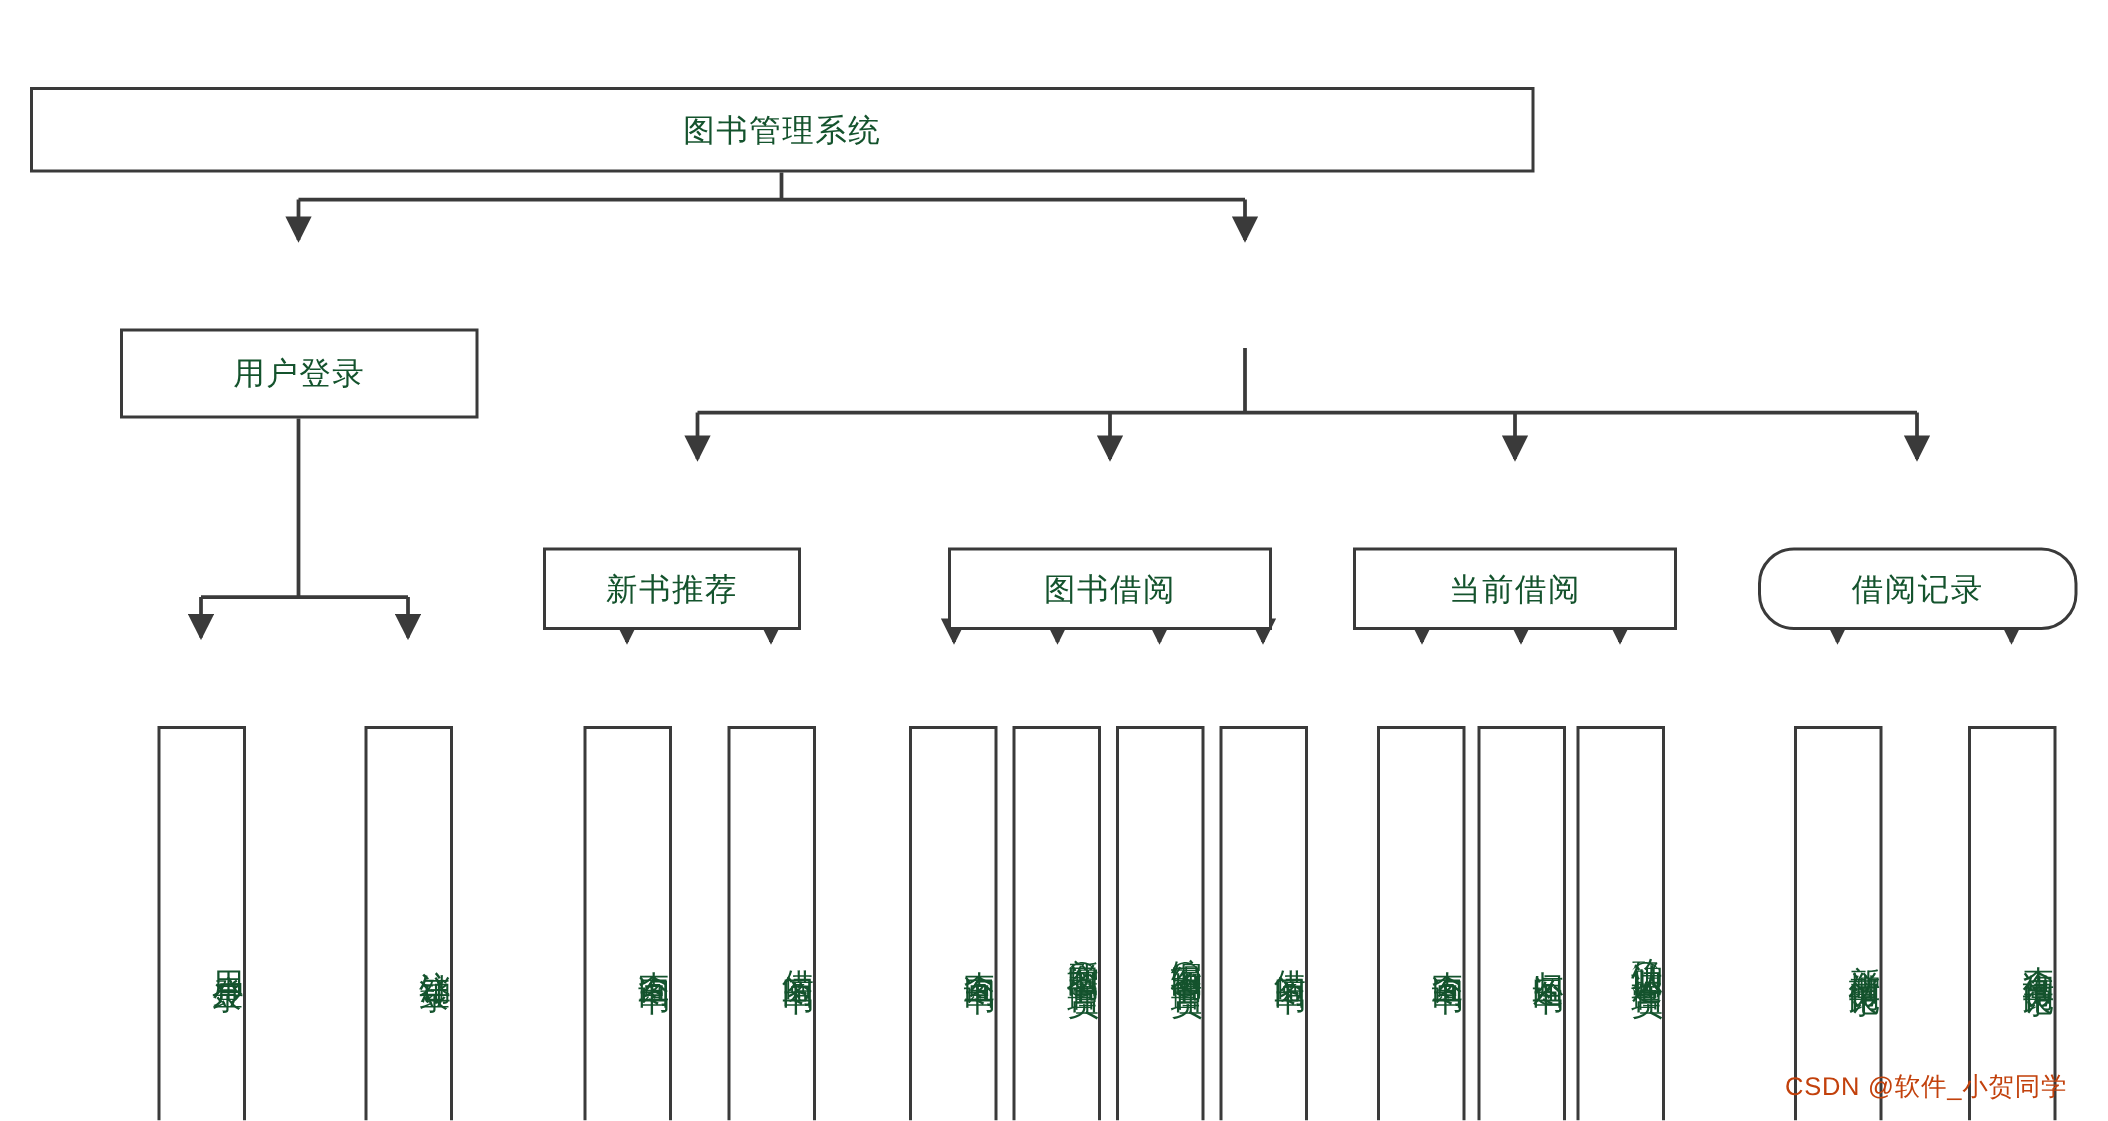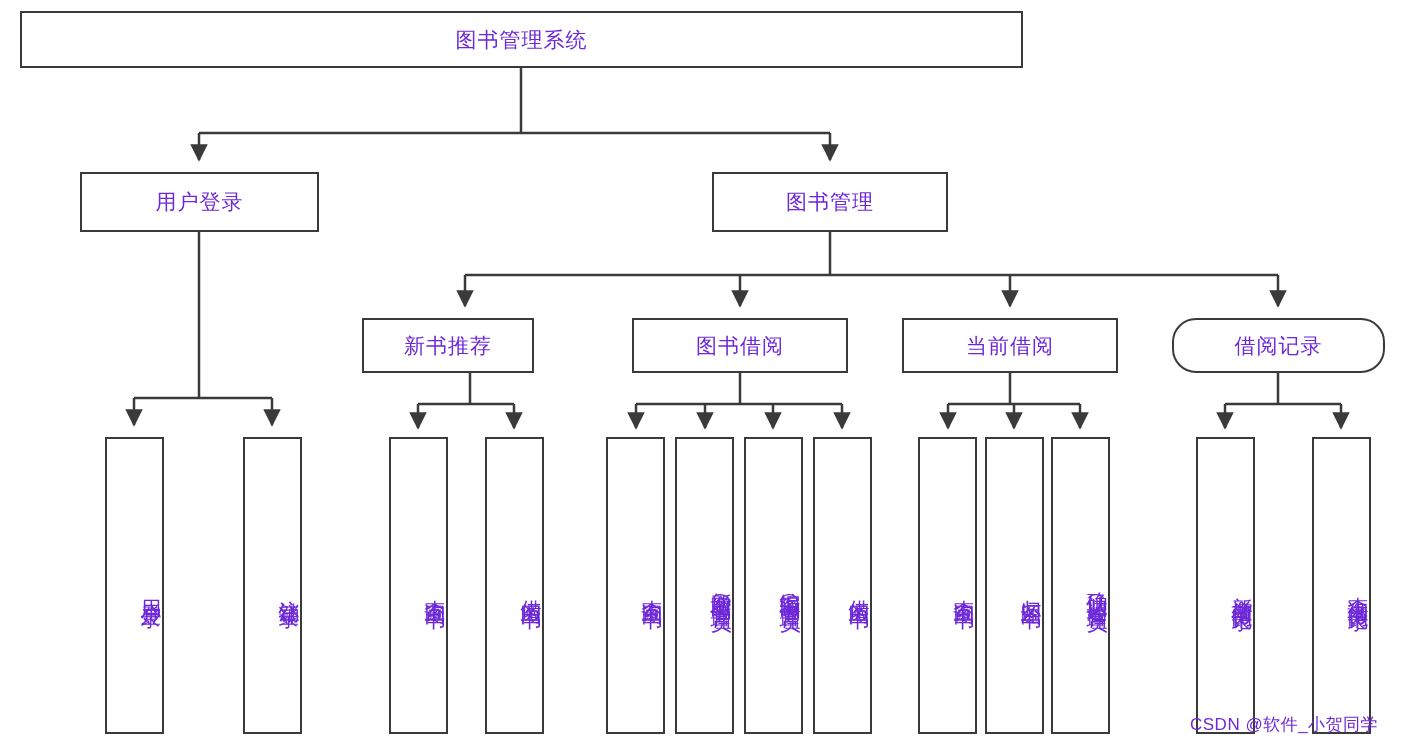--- a/index.html
+++ b/index.html
@@ -26,21 +26,22 @@
     pointer-events: none;
   }
   .node {
     position: absolute;
     box-sizing: border-box;
     border: 2.5px solid #3a3a3a;
     background: #ffffff;
     display: flex;
     align-items: center;
     justify-content: center;
-    color: #6d28d9;
+    color: #14532d;
+    margin-top: 47px;
   }
   .node.horiz {
     font-size: 21px;
     letter-spacing: 1px;
   }
   .node.vert {
     writing-mode: vertical-rl;
     text-orientation: upright;
     font-size: 21px;
     letter-spacing: 3px;
@@ -50,21 +51,21 @@
     line-height: 1;
   }
   .node.vert .vtext {
     writing-mode: vertical-rl;
     text-orientation: upright;
     white-space: nowrap;
   }
   .title-node { font-size: 22px; }
   .watermark {
     position: absolute;
-    color: #6d28d9;
+    color: #c2410c;
     font-size: 17px;
     white-space: nowrap;
     letter-spacing: 0.5px;
   }
 </style>
 </head>
 <body>
 
 <div id="canvas">
 
@@ -118,23 +119,20 @@
     </g>
   </svg>
 
   <div class="node horiz title-node" style="left:20px; top:11px; width:1003px; height:57px;">
     <span>图书管理系统</span>
   </div>
 
   <div class="node horiz" style="left:80px; top:172px; width:239px; height:60px;">
     <span>用户登录</span>
   </div>
-  <div class="node horiz" style="left:712px; top:172px; width:236px; height:60px;">
-    <span>图书管理</span>
-  </div>
 
   <div class="node horiz" style="left:362px; top:318px; width:172px; height:55px;">
     <span>新书推荐</span>
   </div>
   <div class="node horiz" style="left:632px; top:318px; width:216px; height:55px;">
     <span>图书借阅</span>
   </div>
   <div class="node horiz" style="left:902px; top:318px; width:216px; height:55px;">
     <span>当前借阅</span>
   </div>

